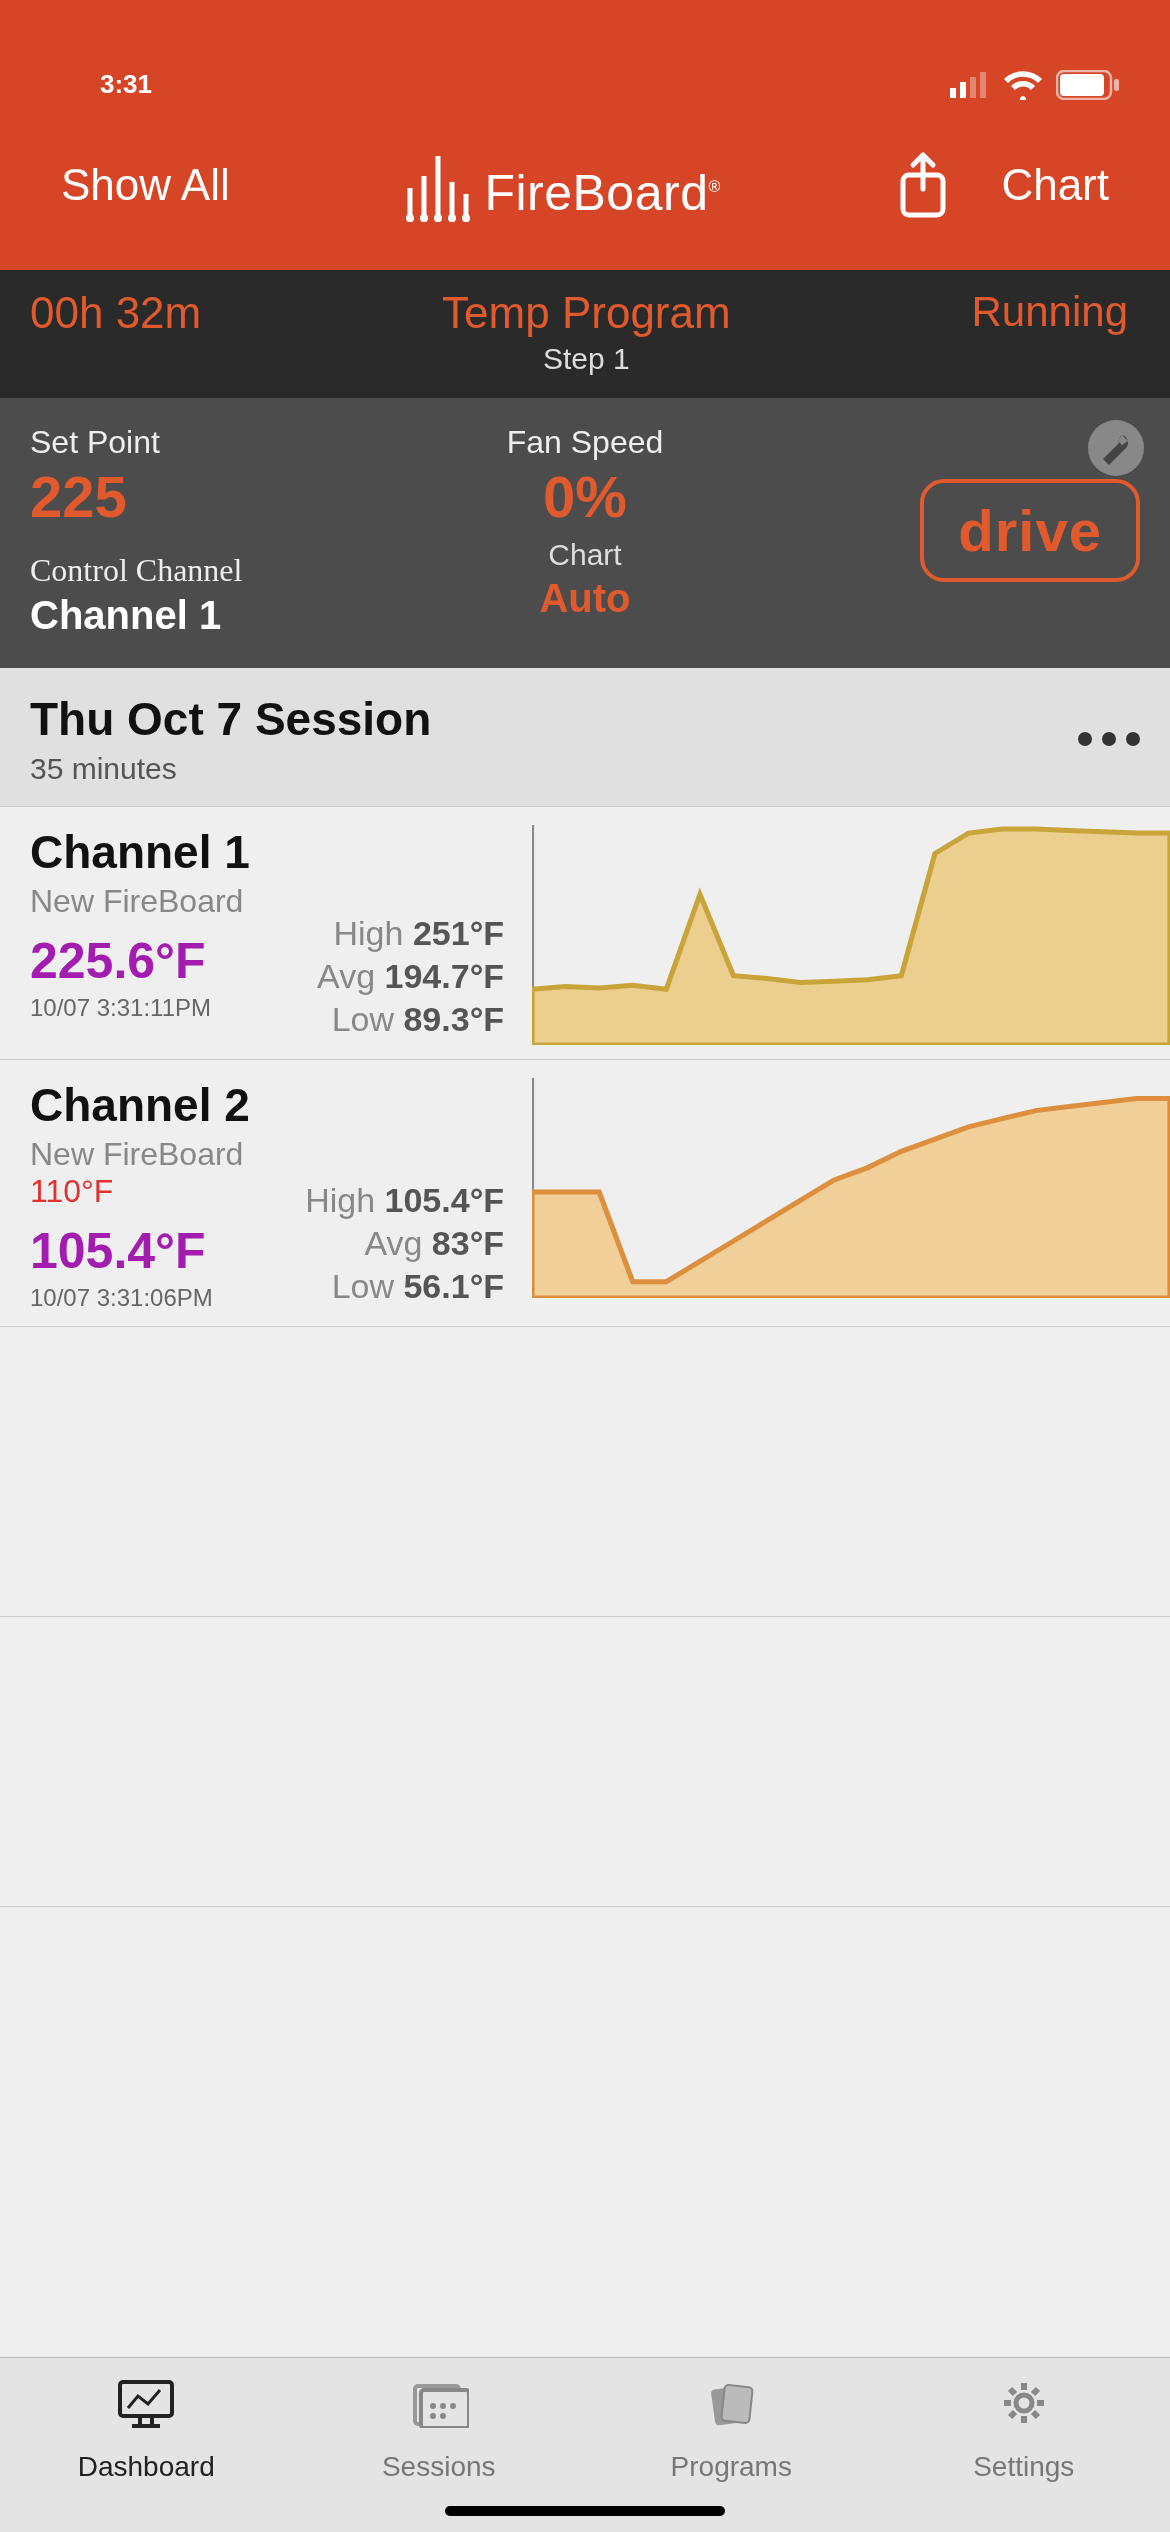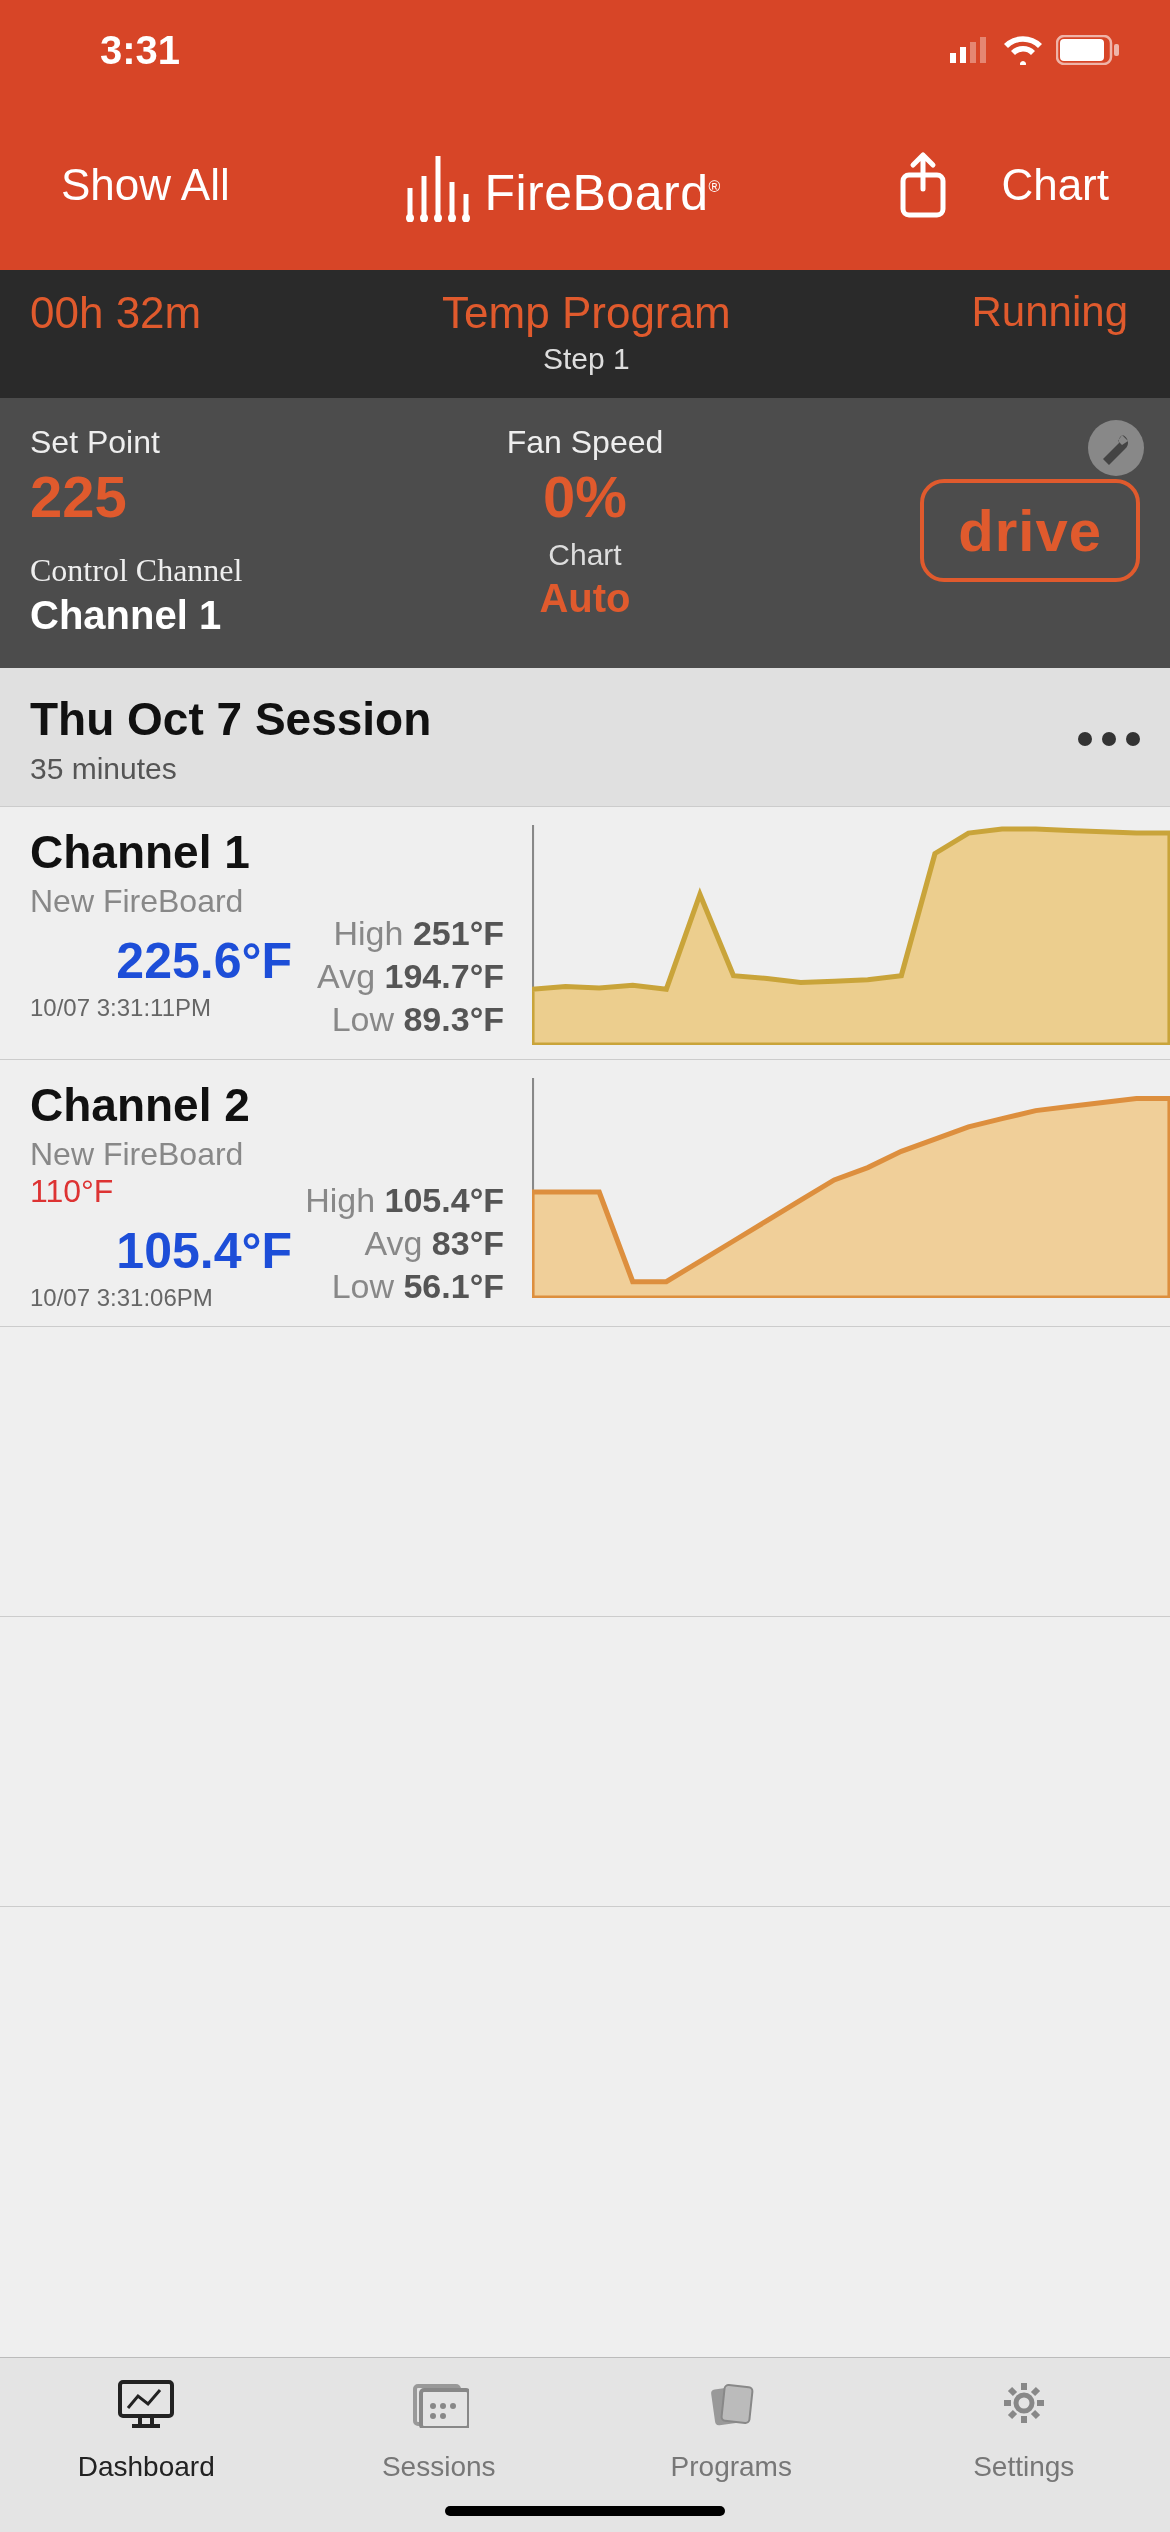--- a/index.html
+++ b/index.html
@@ -11,24 +11,24 @@
   overflow: hidden;
   position: relative;
 }
 
 
 .status-bar {
   height: 100px;
   background: #d74527;
   color: #fff;
   display: flex;
-  align-items: center;
+  align-items: flex-end;
   justify-content: space-between;
   padding: 0 50px 0 100px;
-  font-size: 40px;
+  font-size: 26px;
   font-weight: 600;
 }
 .status-icons { display: flex; gap: 12px; align-items: center; }
 
 
 .nav-header {
   height: 170px;
   background: #d74527;
   color: #fff;
   display: flex;
@@ -115,21 +115,21 @@
   padding: 18px 0 14px 30px;
   border-bottom: 1px solid #ccc;
   display: flex;
   gap: 10px;
 }
 .channel-info { width: 492px; display: flex; }
 .ch-left { flex: 1; }
 .ch-name { font-size: 46px; font-weight: 700; color: #111; }
 .ch-device { font-size: 32px; color: #888; margin-top: 4px; }
 .ch-target { font-size: 32px; color: #d33; font-weight: 500; }
-.ch-temp { font-size: 50px; font-weight: 700; color: #1d4ed8; margin-top: 12px; text-align: right; }
+.ch-temp { font-size: 50px; font-weight: 700; color: #a21caf; margin-top: 12px; }
 .ch-ts { font-size: 24px; color: #666; margin-top: 4px; }
 .ch-stats { text-align: right; width: 230px; padding-right: 18px; display:flex; flex-direction:column; justify-content:flex-end; gap:4px; padding-bottom:6px;}
 .stat-line { font-size: 34px; color: #888; }
 .stat-line b { color: #555; font-weight: 600; }
 .chart-area {
   flex: 1;
   height: 220px;
   position: relative;
 }
 .chart-area svg { width: 100%; height: 100%; }

